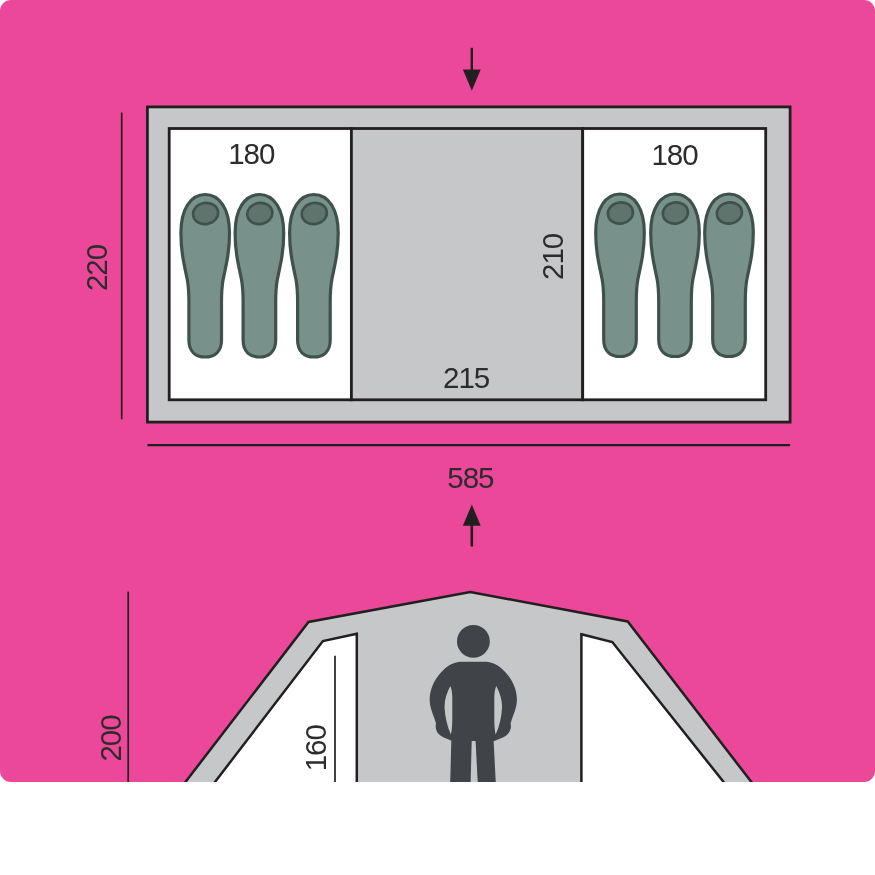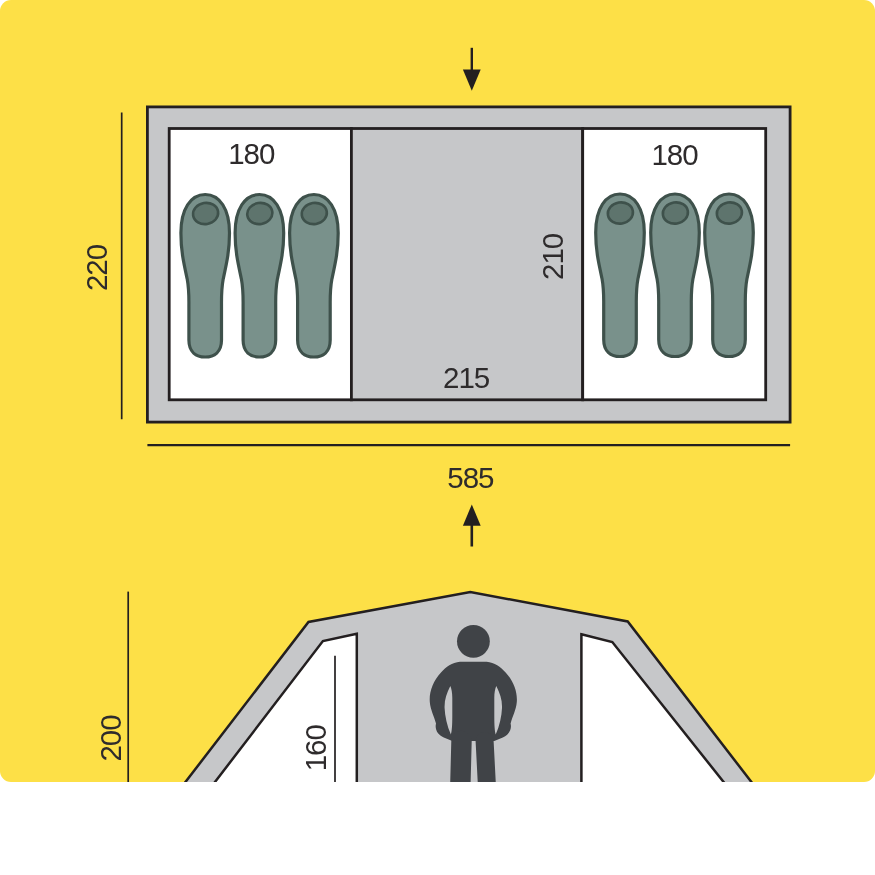--- a/index.html
+++ b/index.html
@@ -1,16 +1,16 @@
 <!DOCTYPE html>
 <html><head>
 <meta charset="utf-8">
 <style>
   html,body{margin:0;padding:0;background:#ffffff;}
-  .page{width:875px;height:782px;position:relative;background:#fde047;overflow:hidden;border-radius:11px;}
+  .page{width:875px;height:782px;position:relative;background:#ec4899;overflow:hidden;border-radius:11px;}
   text{font-family:"Liberation Sans",sans-serif;fill:#2e2b2c;}
 </style>
 </head>
 <body>
 <div class="page">
 <svg width="875" height="875" viewBox="0 0 875 875">
   <defs>
 
     <g id="bag">
       <path d="M 0 1.5

